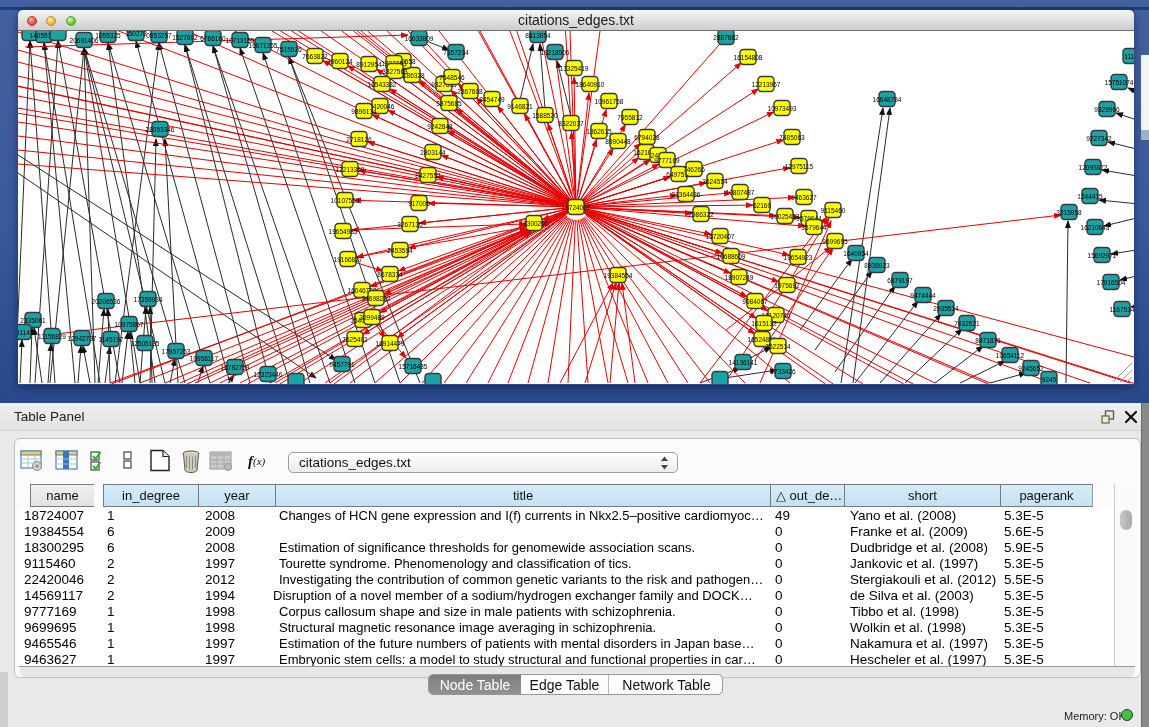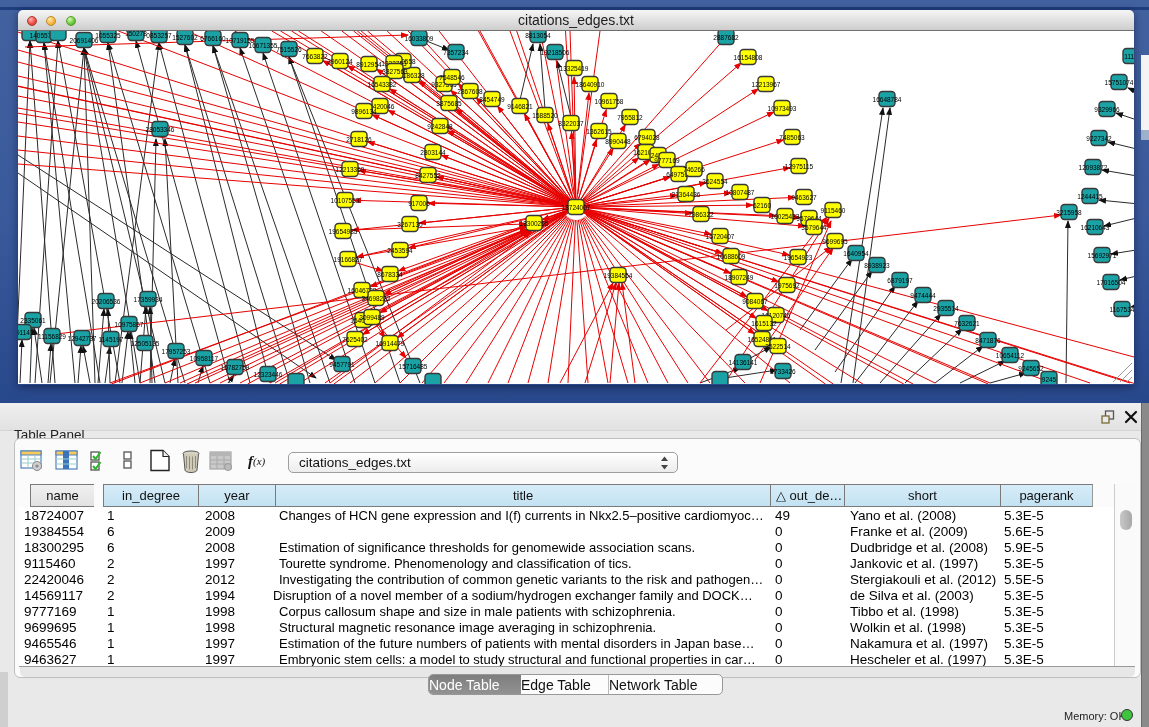--- a/index.html
+++ b/index.html
@@ -561,21 +561,21 @@
     <text x="576" y="209.5" font-size="6.5" text-anchor="middle" fill="#000" font-family="Liberation Sans, sans-serif">18724007</text>
 <g stroke="#9a9a9a" stroke-width="1">
       <line x1="1113" y1="382" x2="1132" y2="363"></line>
       <line x1="1120" y1="382" x2="1132" y2="370"></line>
       <line x1="1127" y1="382" x2="1132" y2="377"></line>
     </g>
 </svg>
 
 <div class="abs" style="left:0;top:403px;width:1149px;height:324px;background:#e9e9e9"></div>
 <div class="abs" style="left:0;top:403px;width:1149px;height:28px;background:linear-gradient(#efefef,#e2e2e2);border-bottom:1px solid #d4d4d4"></div>
-<div class="abs" style="left:14px;top:427px;font-size:13.5px;color:#222">Table Panel</div>
+<div class="abs" style="left:14px;top:409px;font-size:13.5px;color:#222">Table Panel</div>
 
 <svg class="abs" style="left:1101px;top:410px" width="14" height="14" viewBox="0 0 14 14">
  <rect x="4.5" y="1" width="8" height="8" fill="none" stroke="#555" stroke-width="1.3"></rect>
  <rect x="1" y="6" width="7" height="7" fill="#e9e9e9" stroke="#7a6a35" stroke-width="1.3"></rect>
 </svg>
 <svg class="abs" style="left:1124px;top:410px" width="14" height="14" viewBox="0 0 14 14">
  <path d="M2,2 L12,12 M12,2 L2,12" stroke="#111" stroke-width="2.2" stroke-linecap="round"></path>
 </svg>
 
 <div class="abs" style="left:14px;top:438px;width:1127px;height:240px;background:#fbfbfb;border:1px solid #bfbfbf;border-radius:6px"></div>
@@ -722,21 +722,21 @@
     <span style="left:850px;width:148px">Hescheler et al. (1997)</span>
     <span style="left:1004px;width:86px">5.3E-5</span>
   </div>
 
 <div class="abs" style="left:20px;top:667px;width:1115px;height:10px;background:#e7e7e7;border-radius:0 0 5px 5px"></div>
 
 <div class="abs" style="left:1114px;top:484px;width:21px;height:183px;background:#fafafa;border-left:1px solid #ccc"></div>
 <div class="abs" style="left:1120px;top:510px;width:12px;height:20px;background:linear-gradient(90deg,#c8c8c8,#a8a8a8);border-radius:6px"></div>
 <div class="abs" style="left:19px;top:666px;width:1116px;height:1px;background:#9a9a9a"></div>
 
-<div class="abs" style="left:428px;top:674px;width:295px;height:21px;background:#fcfcfc;border:1px solid #989898;border-radius:5px;overflow:hidden;font-size:14px;line-height:20px;">
+<div class="abs" style="left:428px;top:674px;width:295px;height:21px;background:#fcfcfc;border:1px solid #989898;border-radius:5px;overflow:hidden;font-size:14px;line-height:20px;text-align:center">
   <div class="abs" style="left:0;top:0;width:92px;height:21px;background:linear-gradient(#7e7e7e,#949494);color:#fff">Node Table</div>
   <div class="abs" style="left:92px;top:0;width:88px;height:21px;color:#111;border-right:1px solid #bbb">Edge Table</div>
   <div class="abs" style="left:180px;top:0;width:115px;height:21px;color:#111">Network Table</div>
 </div>
 
 <div class="abs" style="left:1064px;top:710px;font-size:11px;color:#222">Memory: OK</div>
 <div class="abs" style="left:1121px;top:709px;width:12px;height:12px;border-radius:50%;background:#3fc43f;border:1px solid #333"></div>
 
 <div class="abs" style="left:1141px;top:403px;width:8px;height:324px;background:#8a8a8a;border-left:1px solid #6a6a6a"></div>
 <div class="abs" style="left:0;top:672px;width:8px;height:55px;background:#cfcfcf"></div>

